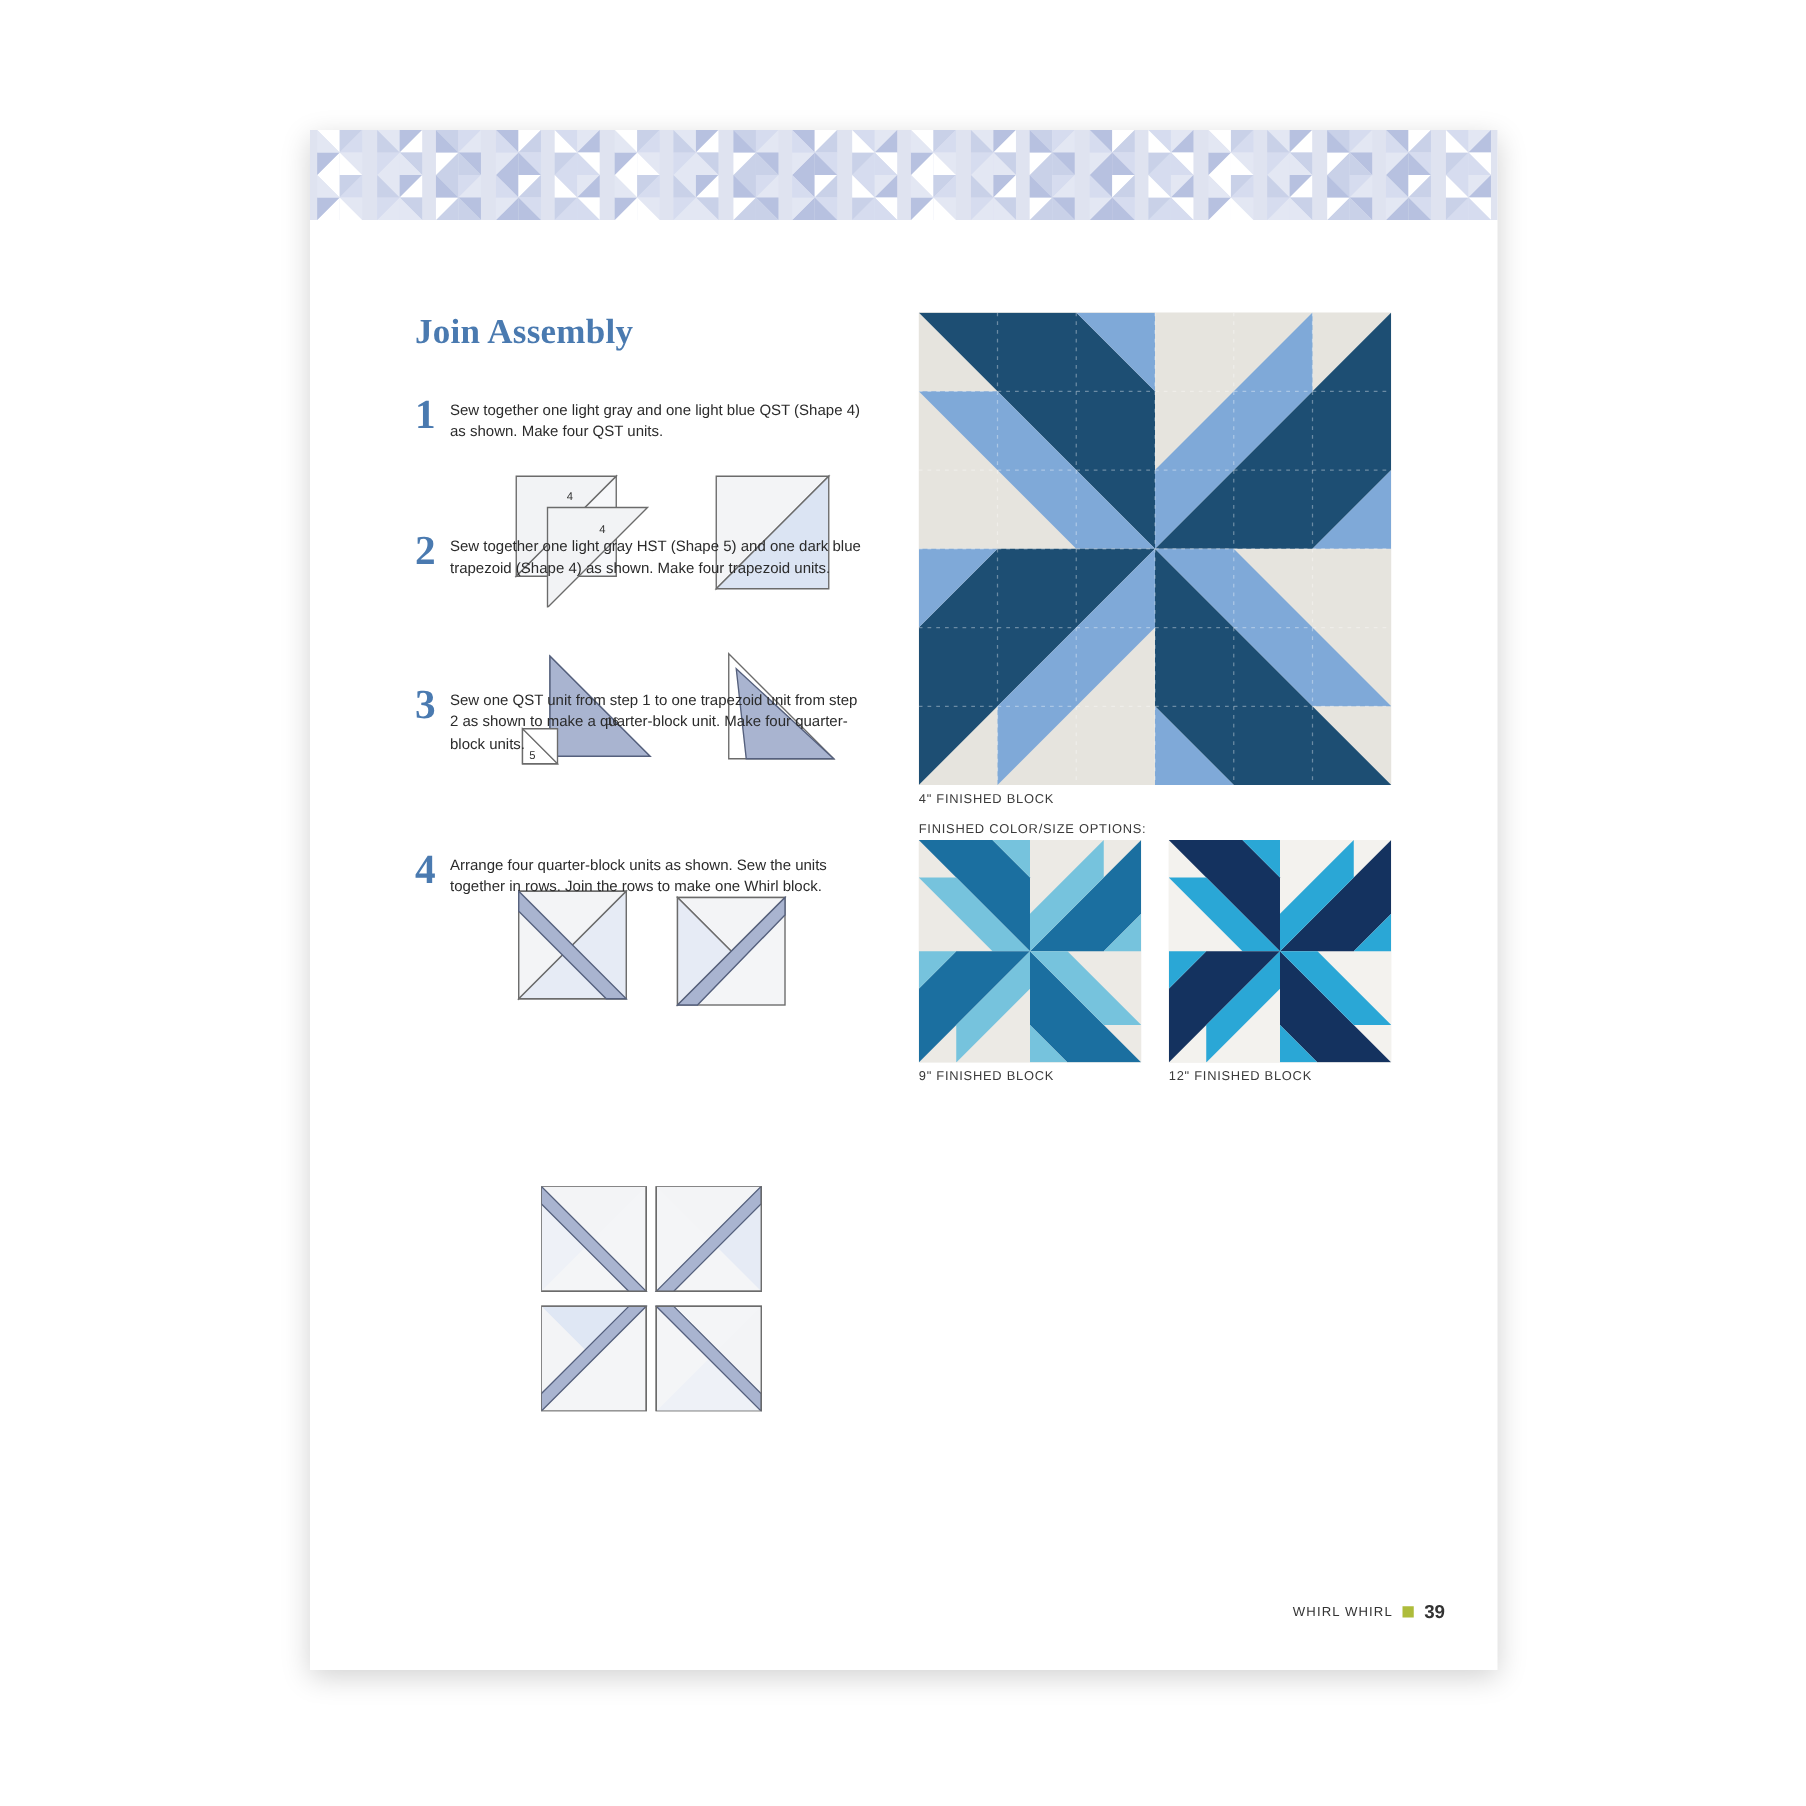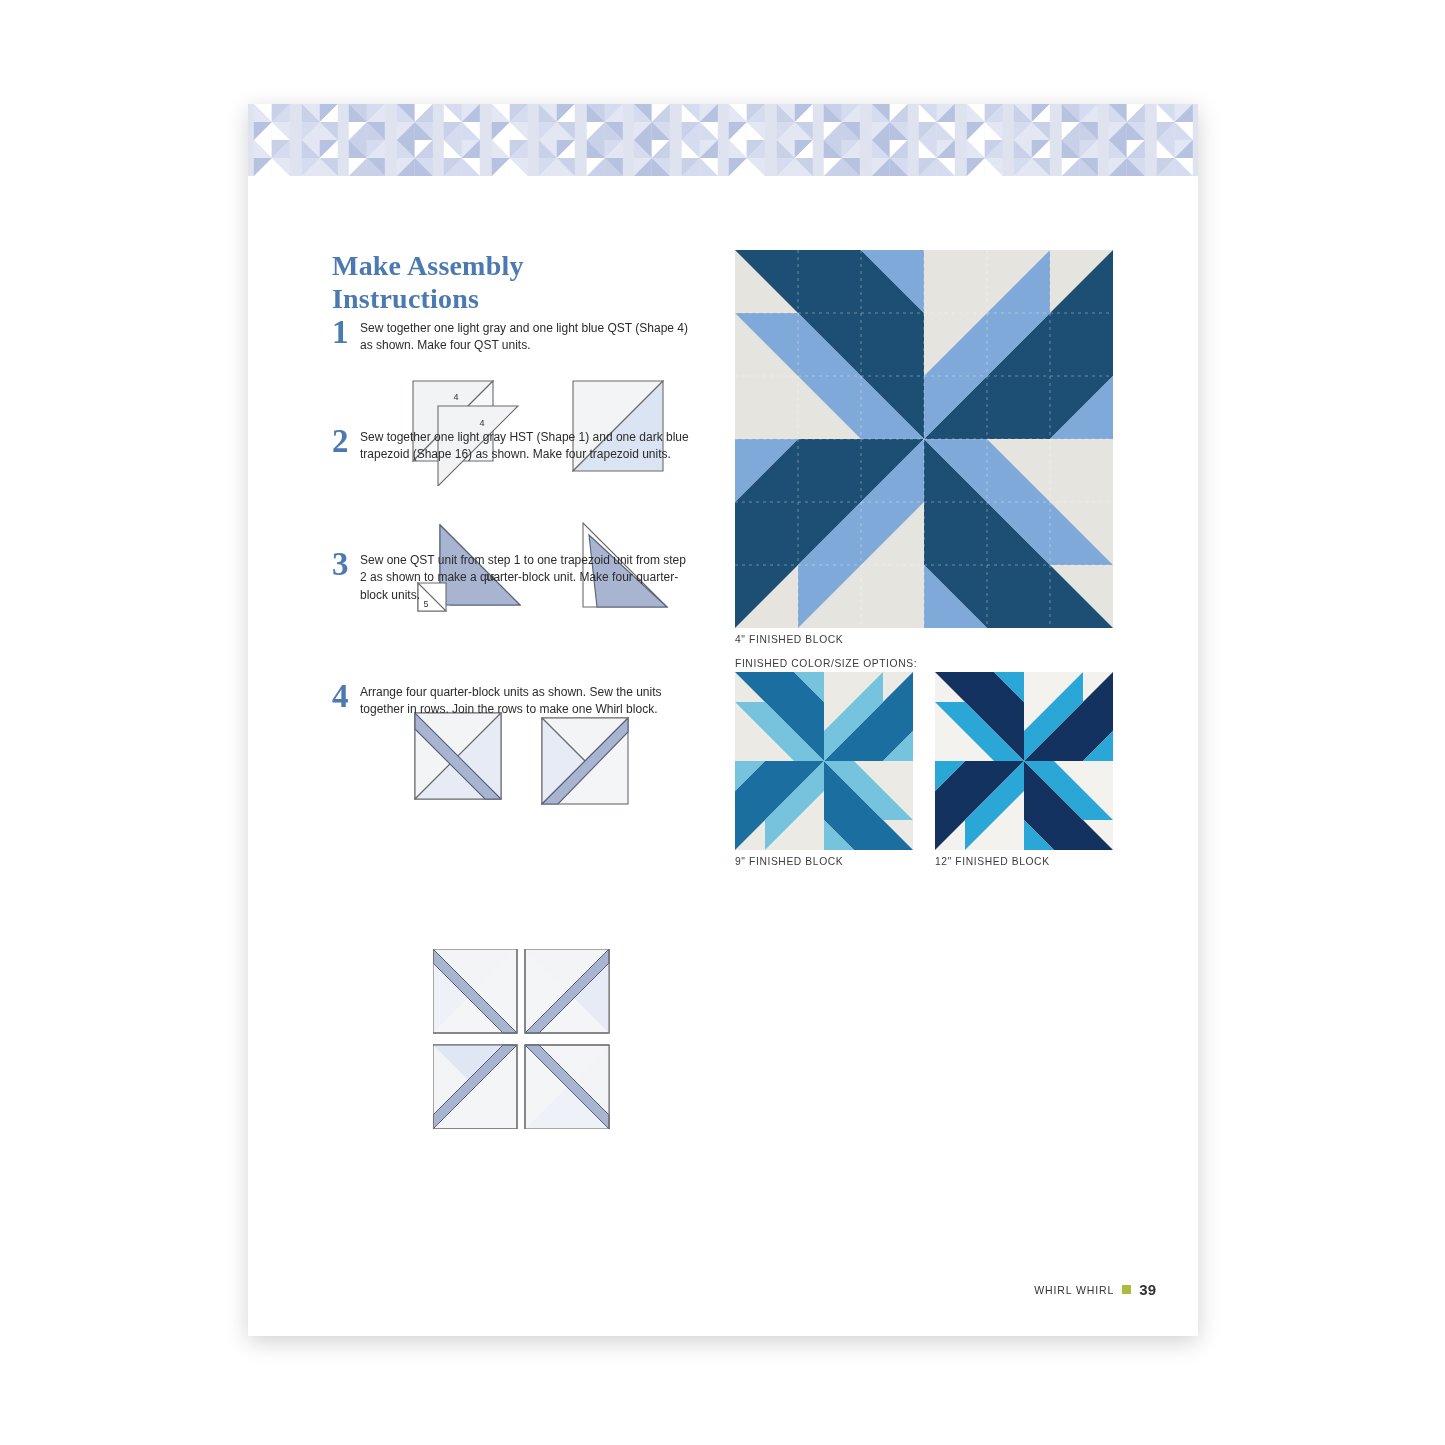--- a/index.html
+++ b/index.html
@@ -544,22 +544,21 @@
           <polygon points="100,50 100,100 50,50" fill="#ffffff"></polygon>
           <polygon points="100,100 50,100 50,50" fill="#d6dcef"></polygon>
           <polygon points="50,100 0,100 50,50" fill="#d6dcef"></polygon>
           <polygon points="0,100 0,50 50,50" fill="#c9d1e8"></polygon>
           <polygon points="0,50 0,0 50,50" fill="#ffffff"></polygon>
         </svg>
       </div>
     </div>
 
   <div class="h-title">
-    <div>Make Assembly</div>
-    <div>Instructions</div>
+    <div>Join Assembly</div>
   </div>
 
   <div class="step step1">
     <div class="num">1</div>
     <div class="txt">Sew together one light gray and one light blue QST (Shape 4) as shown. Make four QST units.</div>
   </div>
   <div class="fig" style="left:160px;top:272px;">
     <svg width="310" height="110" viewBox="0 0 310 110">
 
       <g>
@@ -575,21 +574,21 @@
       <g transform="translate(165,5)">
         <rect x="0" y="0" width="90" height="90" fill="#ffffff" stroke="none"></rect>
         <polygon points="0,0 90,0 0,90" fill="#f3f4f6" stroke="#6b6b6b" stroke-width="1.1"></polygon>
         <polygon points="90,0 90,90 0,90" fill="#dbe4f3" stroke="#6b6b6b" stroke-width="1.1"></polygon>
       </g>
     </svg>
   </div>
 
   <div class="step step2">
     <div class="num">2</div>
-    <div class="txt">Sew together one light gray HST (Shape 1) and one dark blue trapezoid (Shape 16) as shown. Make four trapezoid units.</div>
+    <div class="txt">Sew together one light gray HST (Shape 5) and one dark blue trapezoid (Shape 4) as shown. Make four trapezoid units.</div>
   </div>
   <div class="fig" style="left:160px;top:413px;">
     <svg width="320" height="110" viewBox="0 0 320 110">
 
       <g>
         <polygon points="30,5 110,5 110,85 30,85" fill="#ffffff" opacity="0"></polygon>
         <polygon points="32,8 112,88 32,88" fill="#a9b4d0" stroke="#5f6a86" stroke-width="1.1" opacity="0"></polygon>
 
         <polygon points="32,8 112,88 42,88 32,78" fill="#a9b4d0" stroke="#55607d" stroke-width="1.1"></polygon>
         <polygon points="32,8 112,88 32,88" fill="#a9b4d0" stroke="#55607d" stroke-width="1.1"></polygon>

